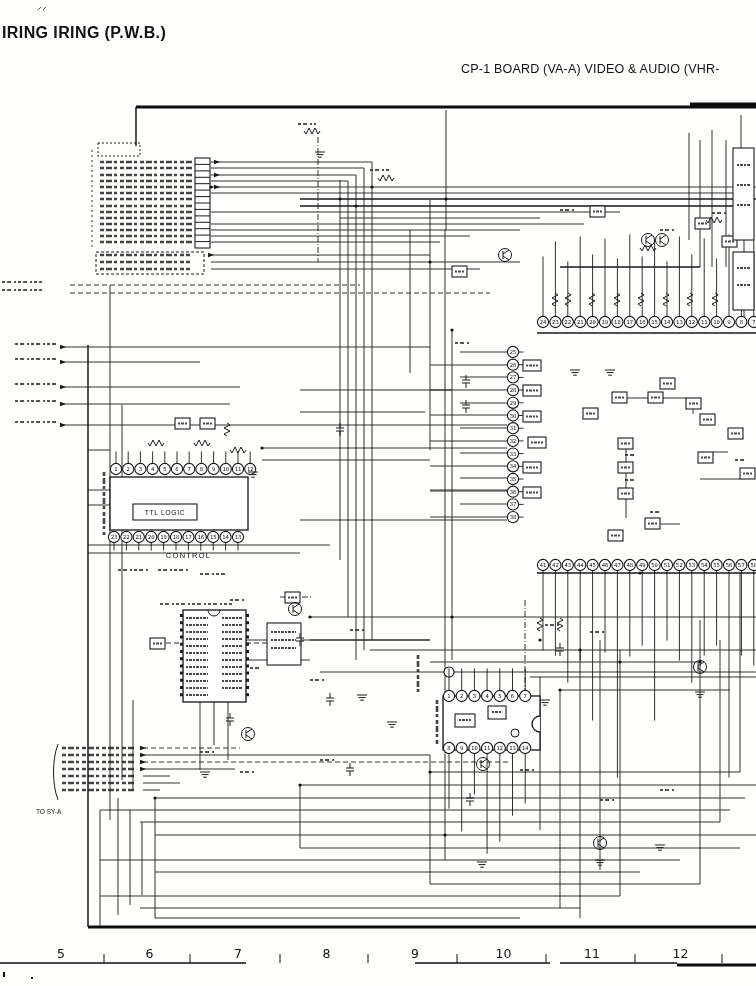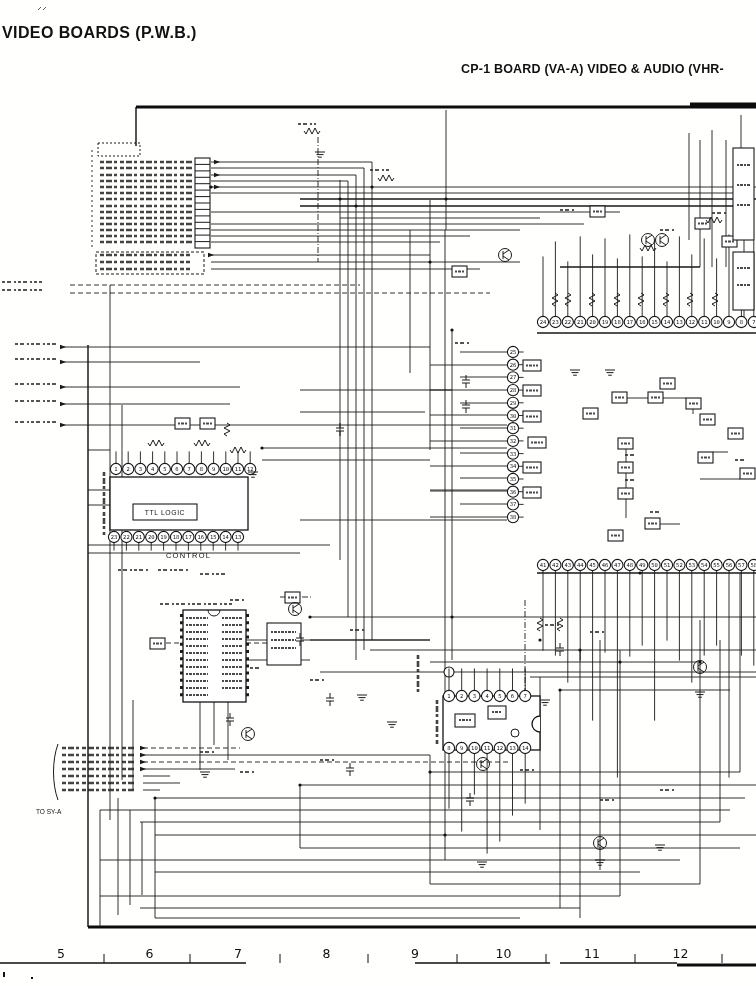--- a/index.html
+++ b/index.html
@@ -1,20 +1,20 @@
 <!DOCTYPE html>
 <html><head>
 <meta charset="utf-8">
 <style>
   html,body{margin:0;padding:0;background:#fff;}
   .canvas{position:relative;width:756px;height:986px;background:#fffffe;overflow:hidden;
           font-family:"Liberation Sans",sans-serif;color:#111;}
   .title-main{position:absolute;left:2px;top:24px;font-size:16px;font-weight:bold;
               letter-spacing:.4px;white-space:nowrap;}
-  .title-board{position:absolute;left:461px;top:62px;font-size:12.5px;font-weight:bold;
+  .title-board{position:absolute;left:461px;top:62px;font-size:12.5px;font-weight:normal;
                letter-spacing:.2px;white-space:nowrap;width:295px;overflow:hidden;}
   svg.schem{position:absolute;left:0;top:0;}
   .wire{stroke:#1a1a1a;stroke-width:.9;fill:none;}
   .wire2{stroke:#1a1a1a;stroke-width:1.6;fill:none;}
   .border{stroke:#0c0c0c;stroke-width:3;fill:none;}
   .border2{stroke:#0c0c0c;stroke-width:1.4;fill:none;}
   .comp{stroke:#1a1a1a;stroke-width:1;fill:none;}
   .box{stroke:#1a1a1a;stroke-width:1.1;fill:#fff;}
   .body{stroke:#141414;stroke-width:1.3;fill:#fff;}
   .pin{fill:#fff;stroke:#161616;stroke-width:1.1;}
@@ -31,21 +31,21 @@
   .dashdot{stroke:#1a1a1a;stroke-width:.9;fill:none;stroke-dasharray:6 2 1 2;}
   .dots{stroke:#1a1a1a;stroke-width:.9;fill:none;stroke-dasharray:2 3;}
   .dot{fill:#111;stroke:none;}
   .pinstrip{stroke:#1a1a1a;stroke-width:3;stroke-dasharray:3 4.2;fill:none;}
 </style>
 </head>
 <body>
 
 <div class="canvas">
 
-  <div class="title-main">VIDEO BOARDS (P.W.B.)</div>
+  <div class="title-main">IRING IRING (P.W.B.)</div>
   <div class="title-board">CP-1 BOARD (VA-A)  VIDEO &amp; AUDIO (VHR-</div>
 
   <svg class="schem" width="756" height="986" viewBox="0 0 756 986">
 
     <defs>
       <g id="gnd">
           <path class="comp" d="M-5,0H5M-3.5,2.6H3.5M-1.8,5.2H1.8"></path>
         </g>
       <g id="resv">
           <path class="comp" d="M0,0l3,2l-6,3l6,3l-6,3l3,2"></path>

